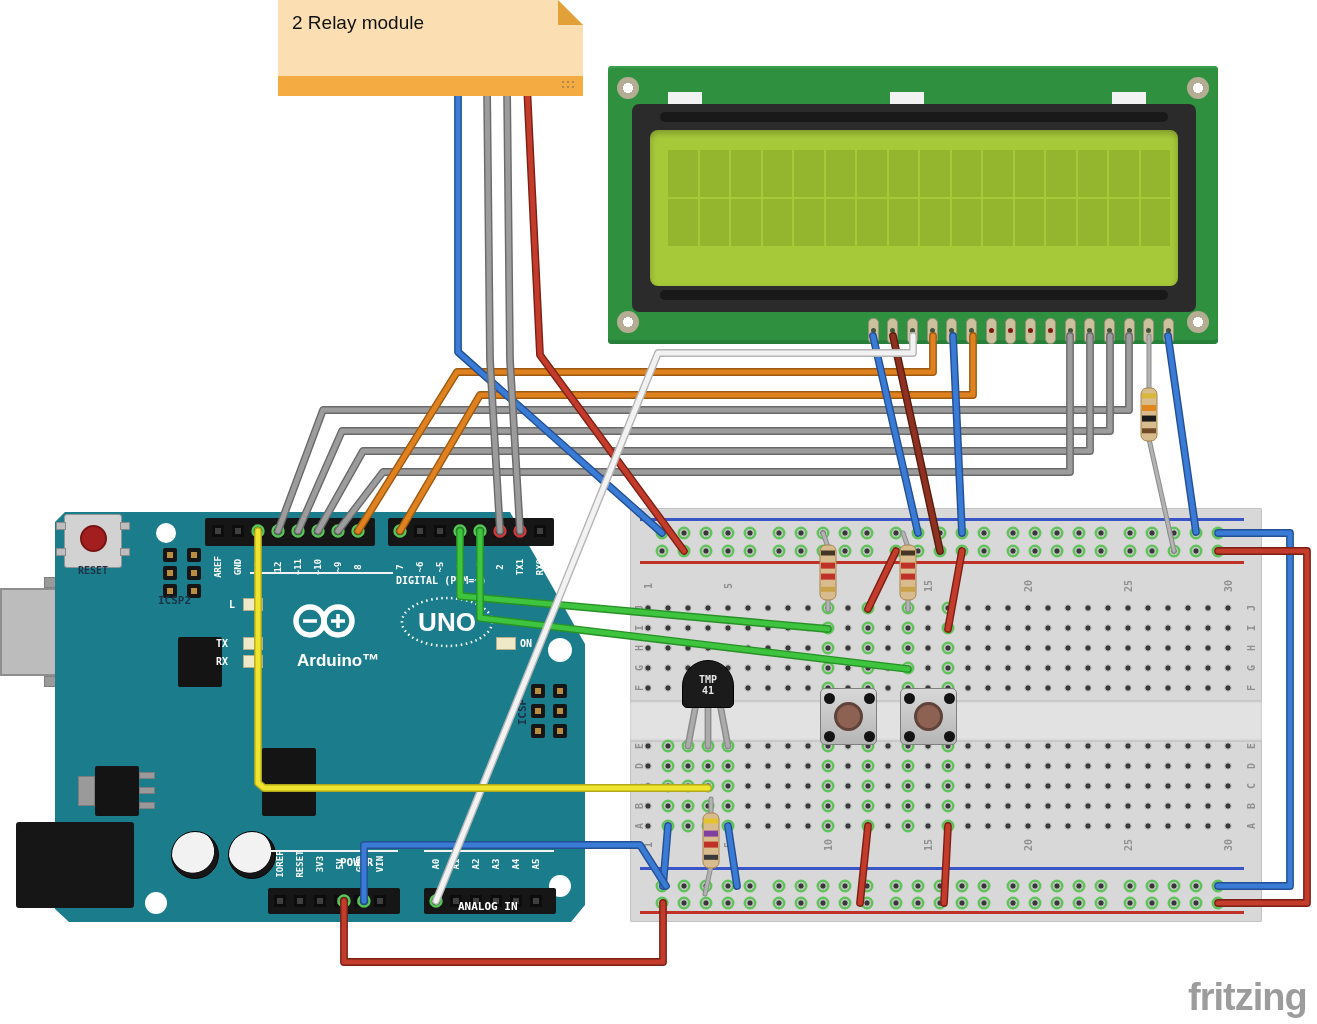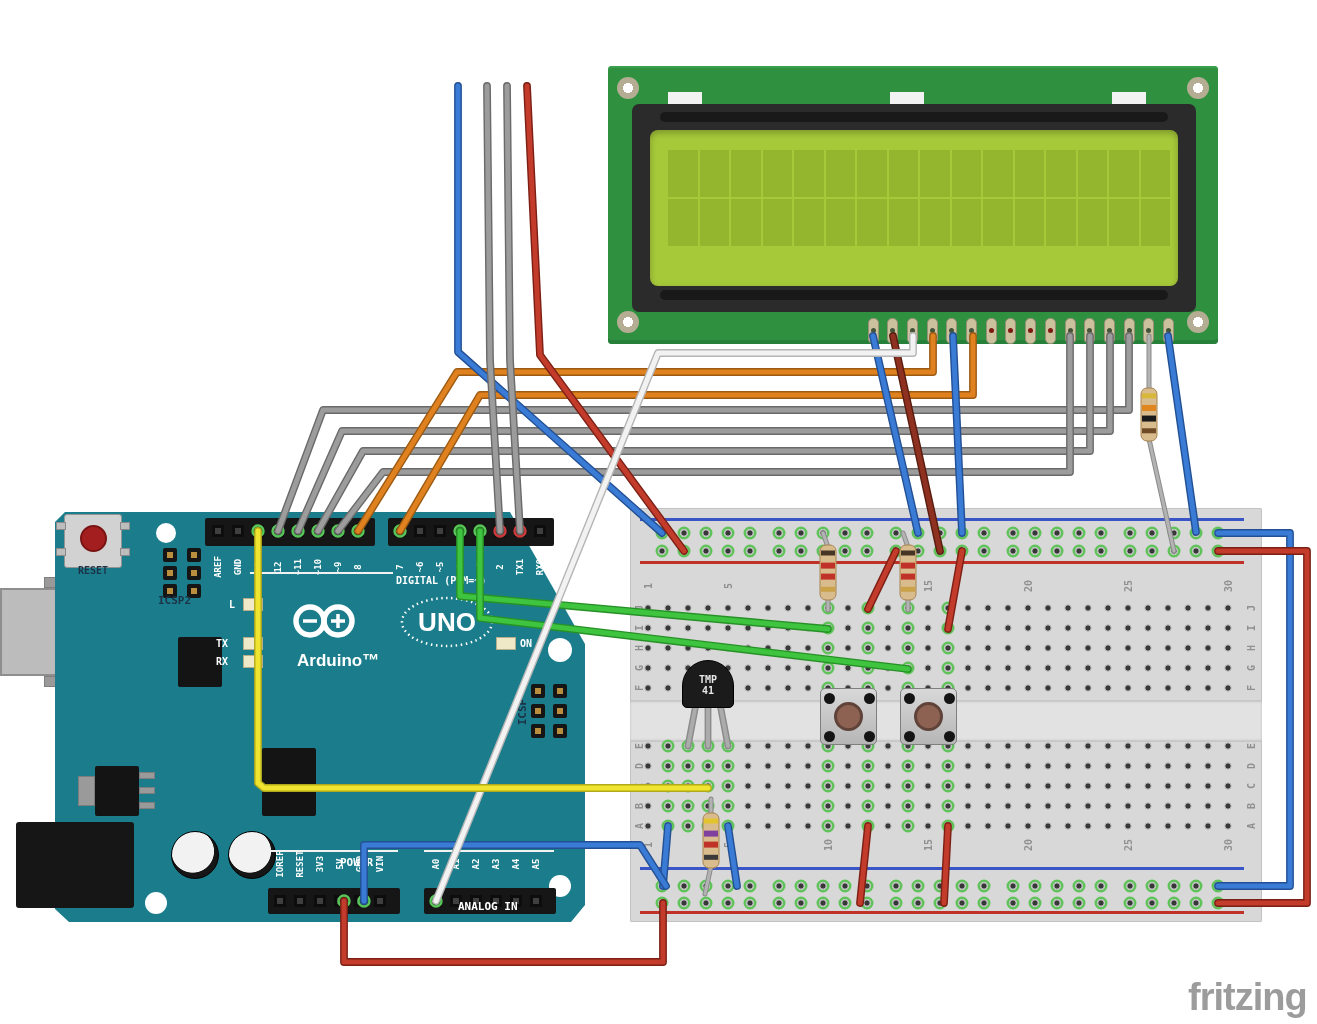--- a/index.html
+++ b/index.html
@@ -1160,15 +1160,30 @@
       </div>
       <div class="pushbtn" style="left:900px;top:688px;">
         <span class="pb-pin" style="left: 3px; top: 4px;"></span>
         <span class="pb-pin" style="left: 43px; top: 4px;"></span>
         <span class="pb-pin" style="left: 3px; top: 42px;"></span>
         <span class="pb-pin" style="left: 43px; top: 42px;"></span>
         <span class="pb-cap"></span>
       </div>
     </div>
 
+  <div class="note">
+    <div class="note-body">
+      <div class="note-bar"></div>
+      <span class="note-text">2 Relay module</span>
+    </div>
+    <div class="note-fold"></div>
+    <div id="note-dots">
+        <span class="note-dot" style="left: 284px; top: 81px;"></span>
+        <span class="note-dot" style="left: 289px; top: 81px;"></span>
+        <span class="note-dot" style="left: 294px; top: 81px;"></span>
+        <span class="note-dot" style="left: 284px; top: 86px;"></span>
+        <span class="note-dot" style="left: 289px; top: 86px;"></span>
+        <span class="note-dot" style="left: 294px; top: 86px;"></span>
+      </div>
+  </div>
 
   <div class="fritzing">fritzing</div>
 </div>
 
 </body></html>

